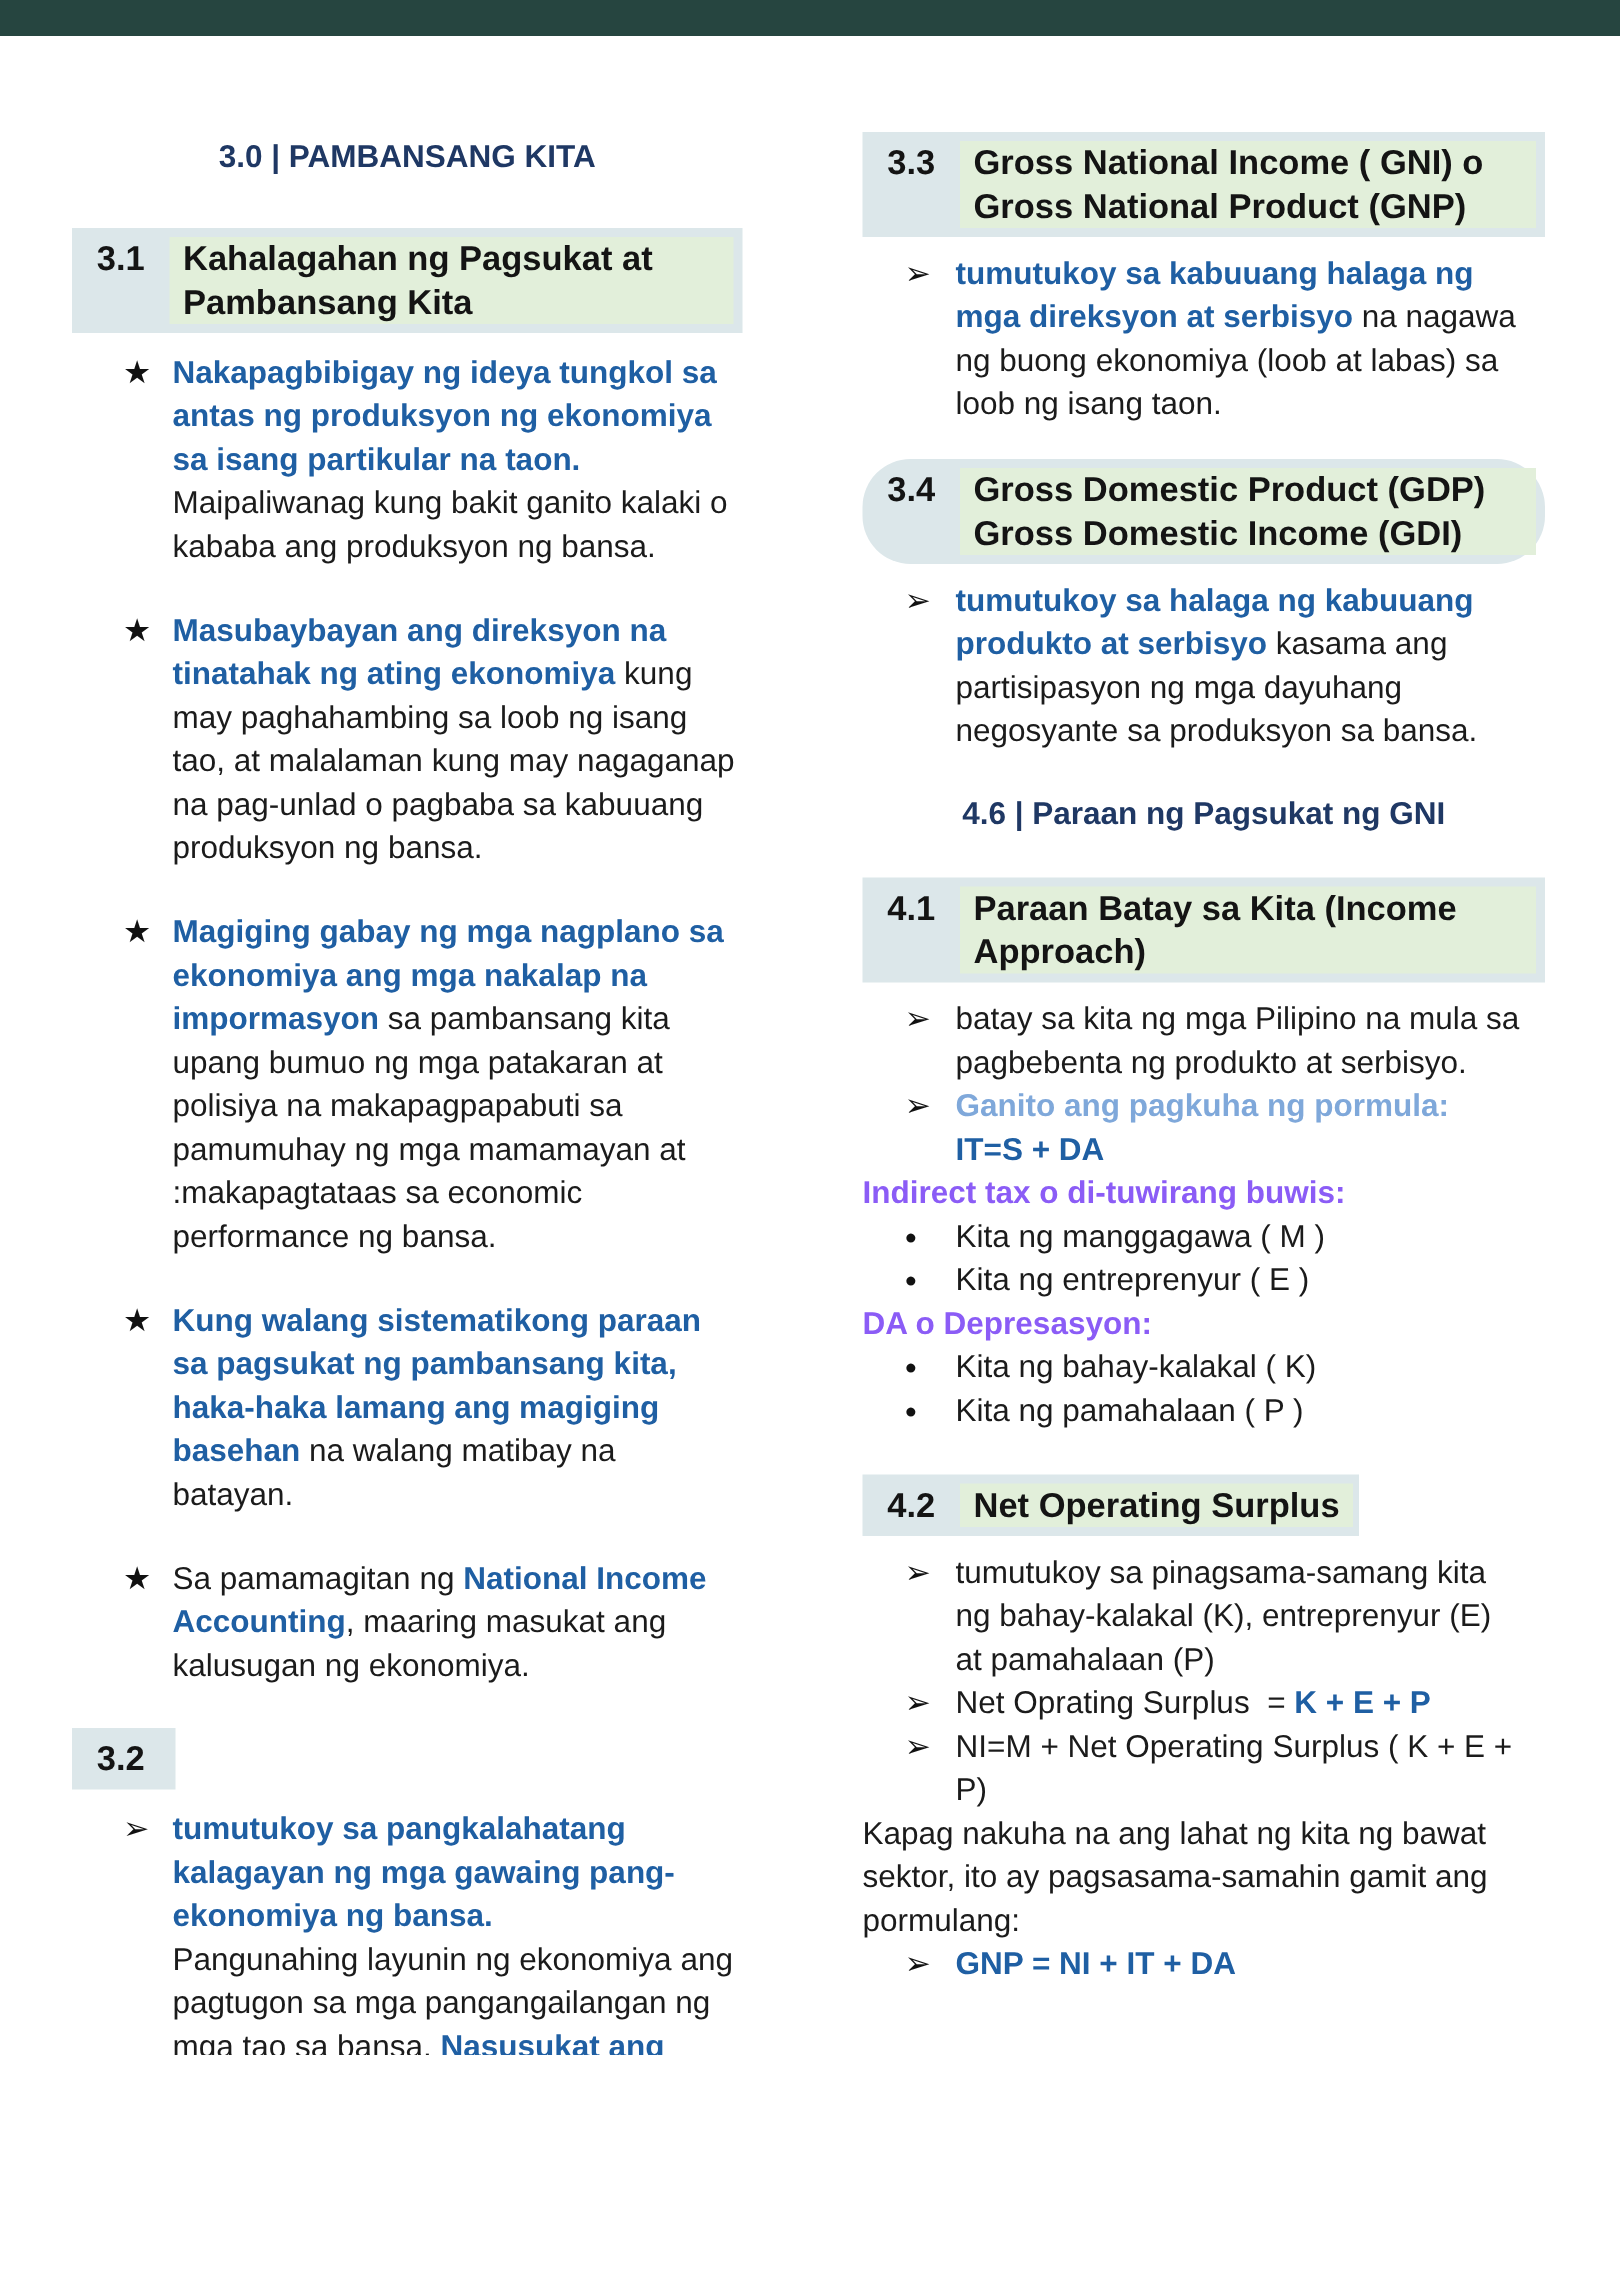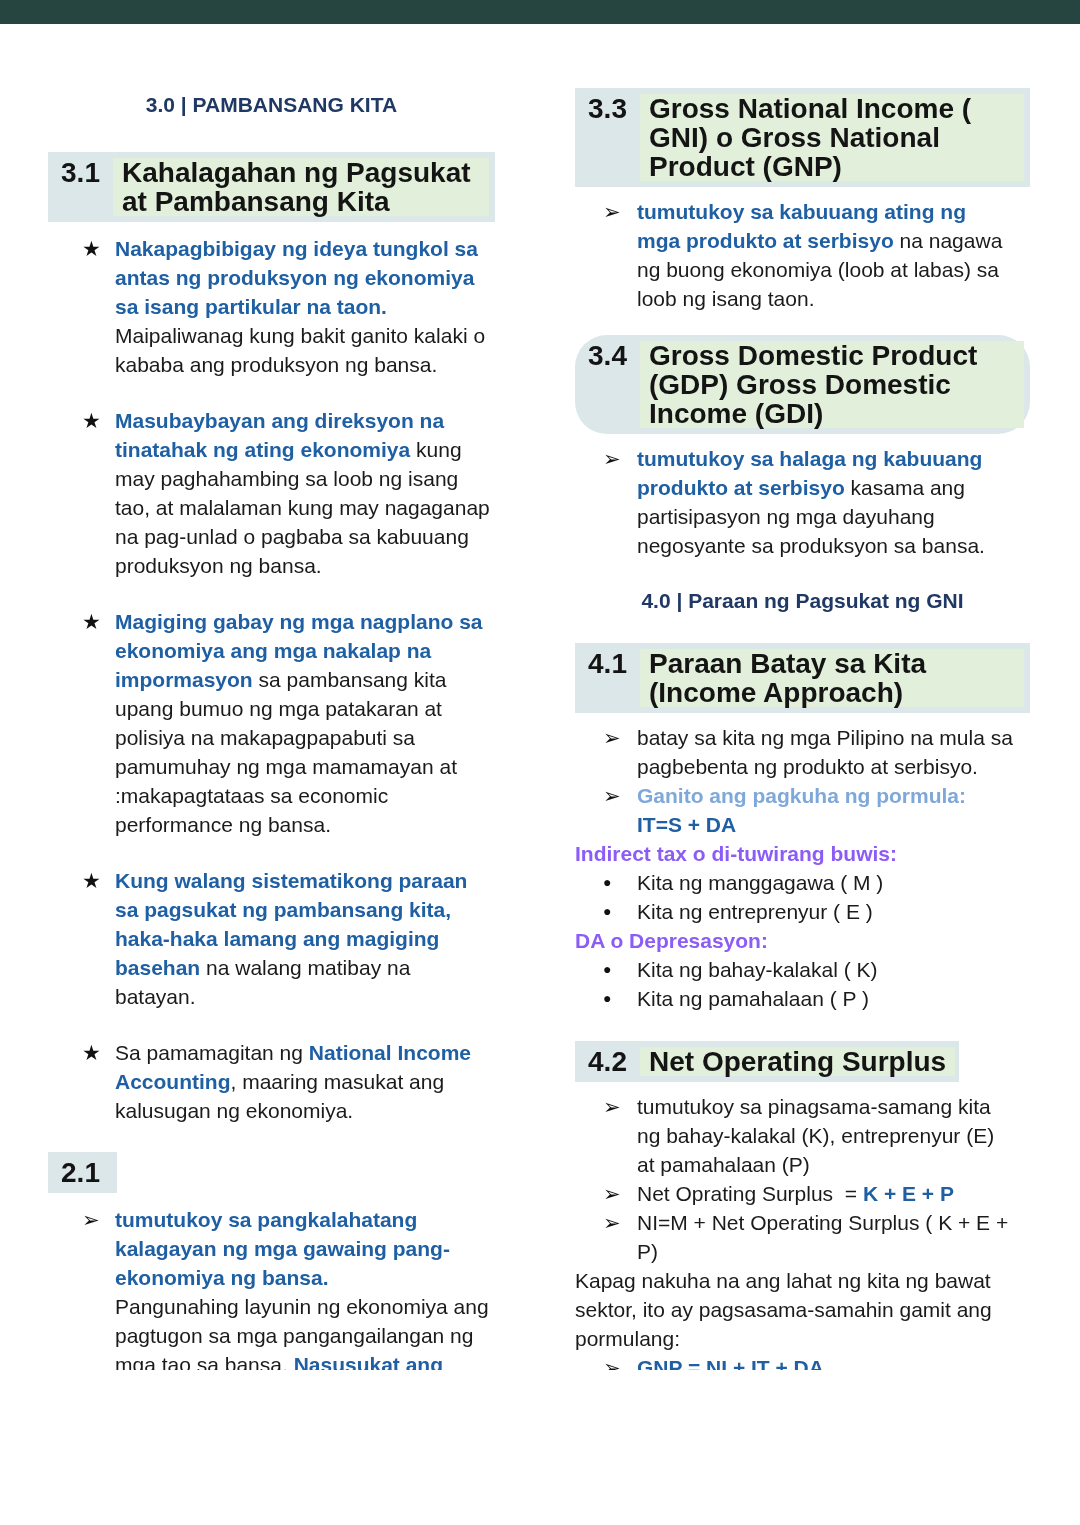--- a/index.html
+++ b/index.html
@@ -23,21 +23,21 @@
   }
   .topbar{position:absolute;top:0;left:0;width:100%;height:24px;background:var(--top-bar);}
   .col{position:absolute;top:88px;font-size:21px;line-height:29px;}
   .col-left{left:48px;width:447px;}
   .col-right{left:575px;width:455px;}
 
   .doc-title{font-weight:bold;font-size:21px;line-height:29px;text-align:center;margin:2px 0 33px;color:var(--navy);}
   .col-right .doc-title{margin:26px 0 28px;}
 
   .header{display:flex;background:var(--header-gray);padding:6px 6px 6px 0;margin:0 0 12px;
-          font-weight:bold;font-size:28px;line-height:29px;color:#141414;}
+          font-weight:bold;font-size:23px;line-height:29px;color:#141414;}
   .header .num{flex:0 0 65px;width:65px;text-align:center;}
   .header .ttl{background:var(--header-green);padding:0 9px;flex:1;}
   .header.fit{display:inline-flex;width:auto;padding-right:4px;}
   .header.fit .ttl{flex:0 0 auto;}
   .header.gap-md{margin-top:22px;border-radius:32px;}
   .header.gap-lg{margin-top:28px;}
   .col-right .header{margin-bottom:10px;}
 
   .item{position:relative;padding-left:67px;margin:0;}
   .item .bullet{position:absolute;left:34px;top:0;color:#111;}
@@ -57,28 +57,28 @@
 </style>
 </head>
 <body>
 
 <div class="page">
   <div class="topbar"></div>
   <div class="col col-left"><div class="doc-title">3.0 | PAMBANSANG KITA</div><div class="header">
         <div class="num">3.1</div>
         <div class="ttl">Kahalagahan ng Pagsukat at Pambansang Kita</div>
       </div><div class="item star"><span class="bullet">★</span><span class="seg em">Nakapagbibigay ng ideya tungkol sa antas ng produksyon ng ekonomiya sa isang partikular na taon.</span><br><span class="seg plain">Maipaliwanag kung bakit ganito kalaki o kababa ang produksyon ng bansa.</span></div><div class="item star"><span class="bullet">★</span><span class="seg em">Masubaybayan ang direksyon na tinatahak ng ating ekonomiya</span><span class="seg plain"> kung may paghahambing sa loob ng isang tao, at malalaman kung may nagaganap na pag-unlad o pagbaba sa kabuuang produksyon ng bansa.</span></div><div class="item star"><span class="bullet">★</span><span class="seg em">Magiging gabay ng mga nagplano sa ekonomiya ang mga nakalap na impormasyon</span><span class="seg plain"> sa pambansang kita upang bumuo ng mga patakaran at polisiya na makapagpapabuti sa pamumuhay ng mga mamamayan at :makapagtataas sa economic performance ng bansa.</span></div><div class="item star"><span class="bullet">★</span><span class="seg em">Kung walang sistematikong paraan sa pagsukat ng pambansang kita, haka-haka lamang ang magiging basehan</span><span class="seg plain"> na walang matibay na batayan.</span></div><div class="item star"><span class="bullet">★</span><span class="seg plain">Sa pamamagitan ng </span><span class="seg em">National Income Accounting</span><span class="seg plain">, maaring masukat ang kalusugan ng ekonomiya.</span></div><div class="header fit">
-        <div class="num">2.1</div>
+        <div class="num">3.2</div>
       </div><div class="item arrow"><span class="bullet">➢</span><span class="seg em">tumutukoy sa pangkalahatang kalagayan ng mga gawaing pang-ekonomiya ng bansa.</span><br><span class="seg plain">Pangunahing layunin ng ekonomiya ang pagtugon sa mga pangangailangan ng mga tao sa bansa. </span><span class="seg em">Nasusukat ang economic performance sa pamamagitan ng </span><span class="seg hl">GNP at GDP.</span></div></div>
   <div class="col col-right"><div class="header">
         <div class="num">3.3</div>
         <div class="ttl">Gross National Income ( GNI) o Gross National Product (GNP)</div>
-      </div><div class="item arrow"><span class="bullet">➢</span><span class="seg em">tumutukoy sa kabuuang ating ng mga produkto at serbisyo</span><span class="seg plain"> na nagawa ng buong ekonomiya (loob at labas) sa loob ng isang taon.</span></div><div class="header gap-md">
+      </div><div class="item arrow"><span class="bullet">➢</span><span class="seg em">tumutukoy sa kabuuang halaga ng mga direksyon at serbisyo</span><span class="seg plain"> na nagawa ng buong ekonomiya (loob at labas) sa loob ng isang taon.</span></div><div class="header gap-md">
         <div class="num">3.4</div>
         <div class="ttl">Gross Domestic Product (GDP) Gross Domestic Income (GDI)</div>
-      </div><div class="item arrow"><span class="bullet">➢</span><span class="seg em">tumutukoy sa halaga ng kabuuang produkto at serbisyo</span><span class="seg plain"> kasama ang partisipasyon ng mga dayuhang negosyante sa produksyon sa bansa.</span></div><div class="doc-title">4.0 | Paraan ng Pagsukat ng GNI</div><div class="header">
+      </div><div class="item arrow"><span class="bullet">➢</span><span class="seg em">tumutukoy sa halaga ng kabuuang produkto at serbisyo</span><span class="seg plain"> kasama ang partisipasyon ng mga dayuhang negosyante sa produksyon sa bansa.</span></div><div class="doc-title">4.6 | Paraan ng Pagsukat ng GNI</div><div class="header">
         <div class="num">4.1</div>
         <div class="ttl">Paraan Batay sa Kita (Income Approach)</div>
       </div><div class="item arrow"><span class="bullet">➢</span><span class="seg plain">batay sa kita ng mga Pilipino na mula sa pagbebenta ng produkto at serbisyo.</span></div><div class="item arrow"><span class="bullet">➢</span><span class="seg light">Ganito ang pagkuha ng pormula:</span><br><span class="seg em">IT=S + DA</span></div><div class="para"><span class="seg strong">Indirect tax o di-tuwirang buwis:</span></div><div class="item dot"><span class="bullet">●</span><span class="seg plain">Kita ng manggagawa ( M )</span></div><div class="item dot"><span class="bullet">●</span><span class="seg plain">Kita ng entreprenyur ( E )</span></div><div class="para"><span class="seg strong">DA o Depresasyon:</span></div><div class="item dot"><span class="bullet">●</span><span class="seg plain">Kita ng bahay-kalakal ( K)</span></div><div class="item dot"><span class="bullet">●</span><span class="seg plain">Kita ng pamahalaan ( P )</span></div><div class="header fit gap-lg">
         <div class="num">4.2</div>
         <div class="ttl">Net Operating Surplus</div>
       </div><div class="item arrow"><span class="bullet">➢</span><span class="seg plain">tumutukoy sa pinagsama-samang kita ng bahay-kalakal (K), entreprenyur (E) at pamahalaan (P)</span></div><div class="item arrow"><span class="bullet">➢</span><span class="seg plain">Net Oprating Surplus  = </span><span class="seg em">K + E + P</span></div><div class="item arrow"><span class="bullet">➢</span><span class="seg plain">NI=M + Net Operating Surplus ( K + E + P)</span></div><div class="para"><span class="seg plain">Kapag nakuha na ang lahat ng kita ng bawat sektor, ito ay pagsasama-samahin gamit ang pormulang:</span></div><div class="item arrow"><span class="bullet">➢</span><span class="seg em">GNP = NI + IT + DA</span></div></div>
 </div>
 
 </body></html>

